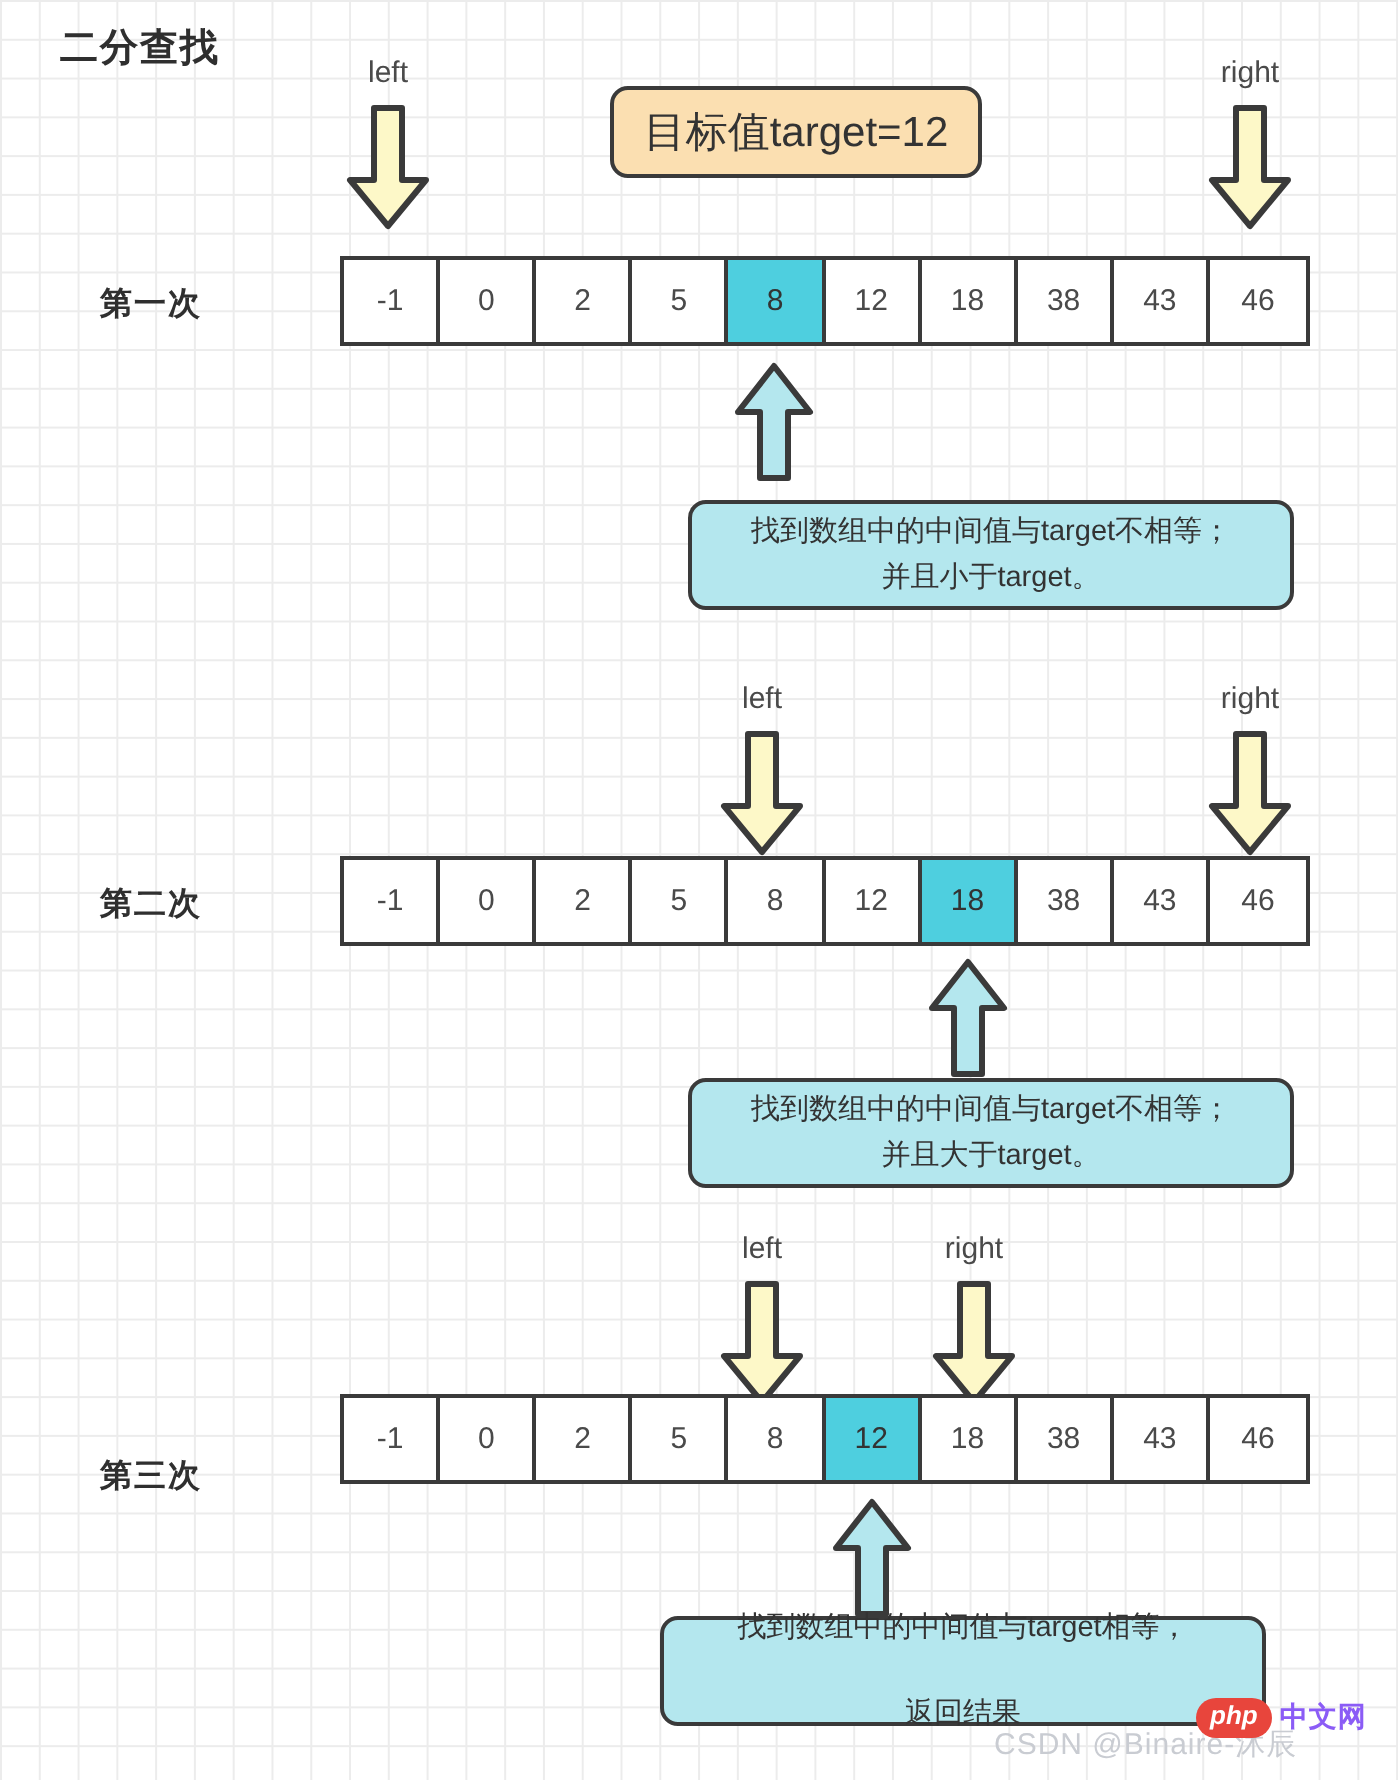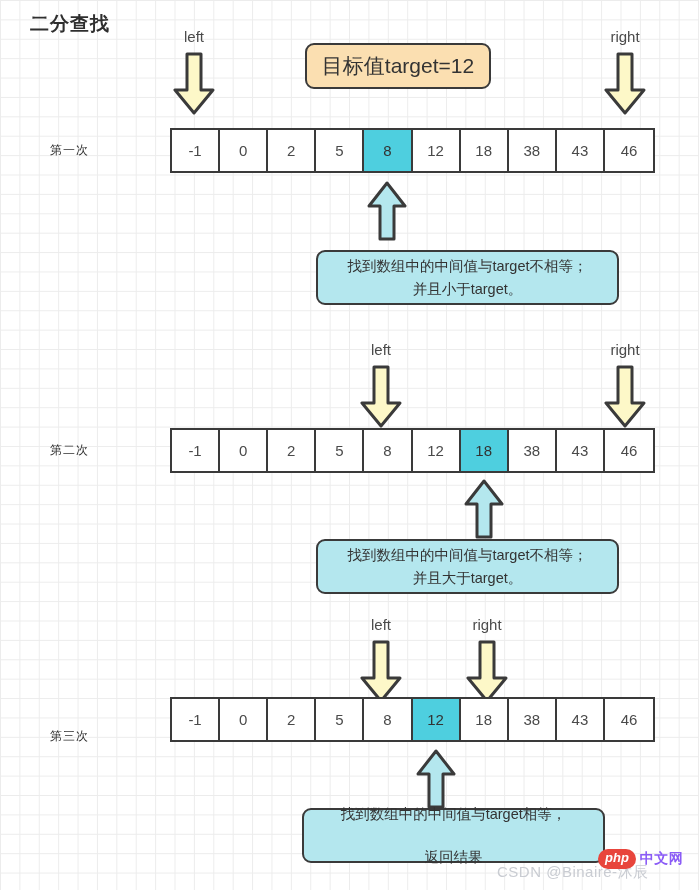--- a/index.html
+++ b/index.html
@@ -32,22 +32,22 @@
     top: 11px;
     font-size: 19px;
     font-weight: bold;
     color: #2f2f2f;
     letter-spacing: 1px;
   }
 
   
   .round-label {
     position: absolute;
-    font-size: 12px;
-    font-weight: normal;
+    font-size: 16px;
+    font-weight: bold;
     color: #2f2f2f;
     letter-spacing: 1px;
     white-space: nowrap;
   }
 
   
   .target-box {
     position: absolute;
     left: 305px;
     top: 43px;
@@ -115,20 +115,21 @@
     border-radius: 9px;
     box-sizing: border-box;
     display: flex;
     flex-direction: column;
     align-items: center;
     justify-content: center;
     font-size: 14.5px;
     color: #333;
     line-height: 1.55;
     text-align: center;
+    margin-left: 28px;
   }
 
   
   .watermark {
     position: absolute;
     left: 497px;
     top: 863px;
     font-size: 15px;
     color: #c9ccd2;
     letter-spacing: 0.5px;

